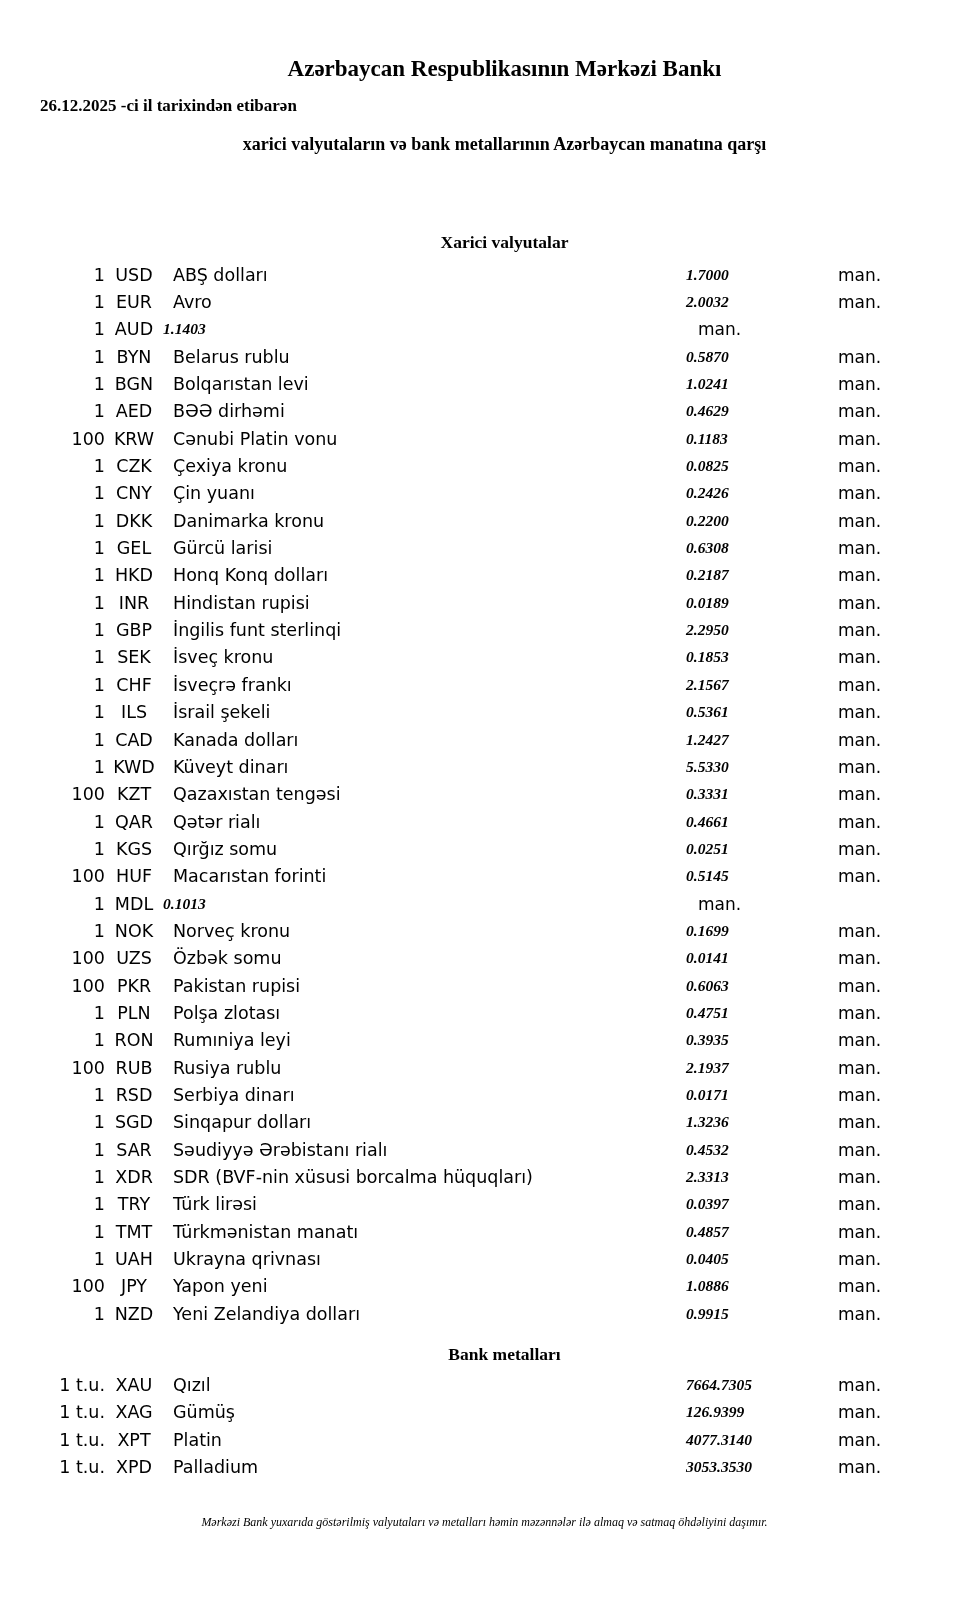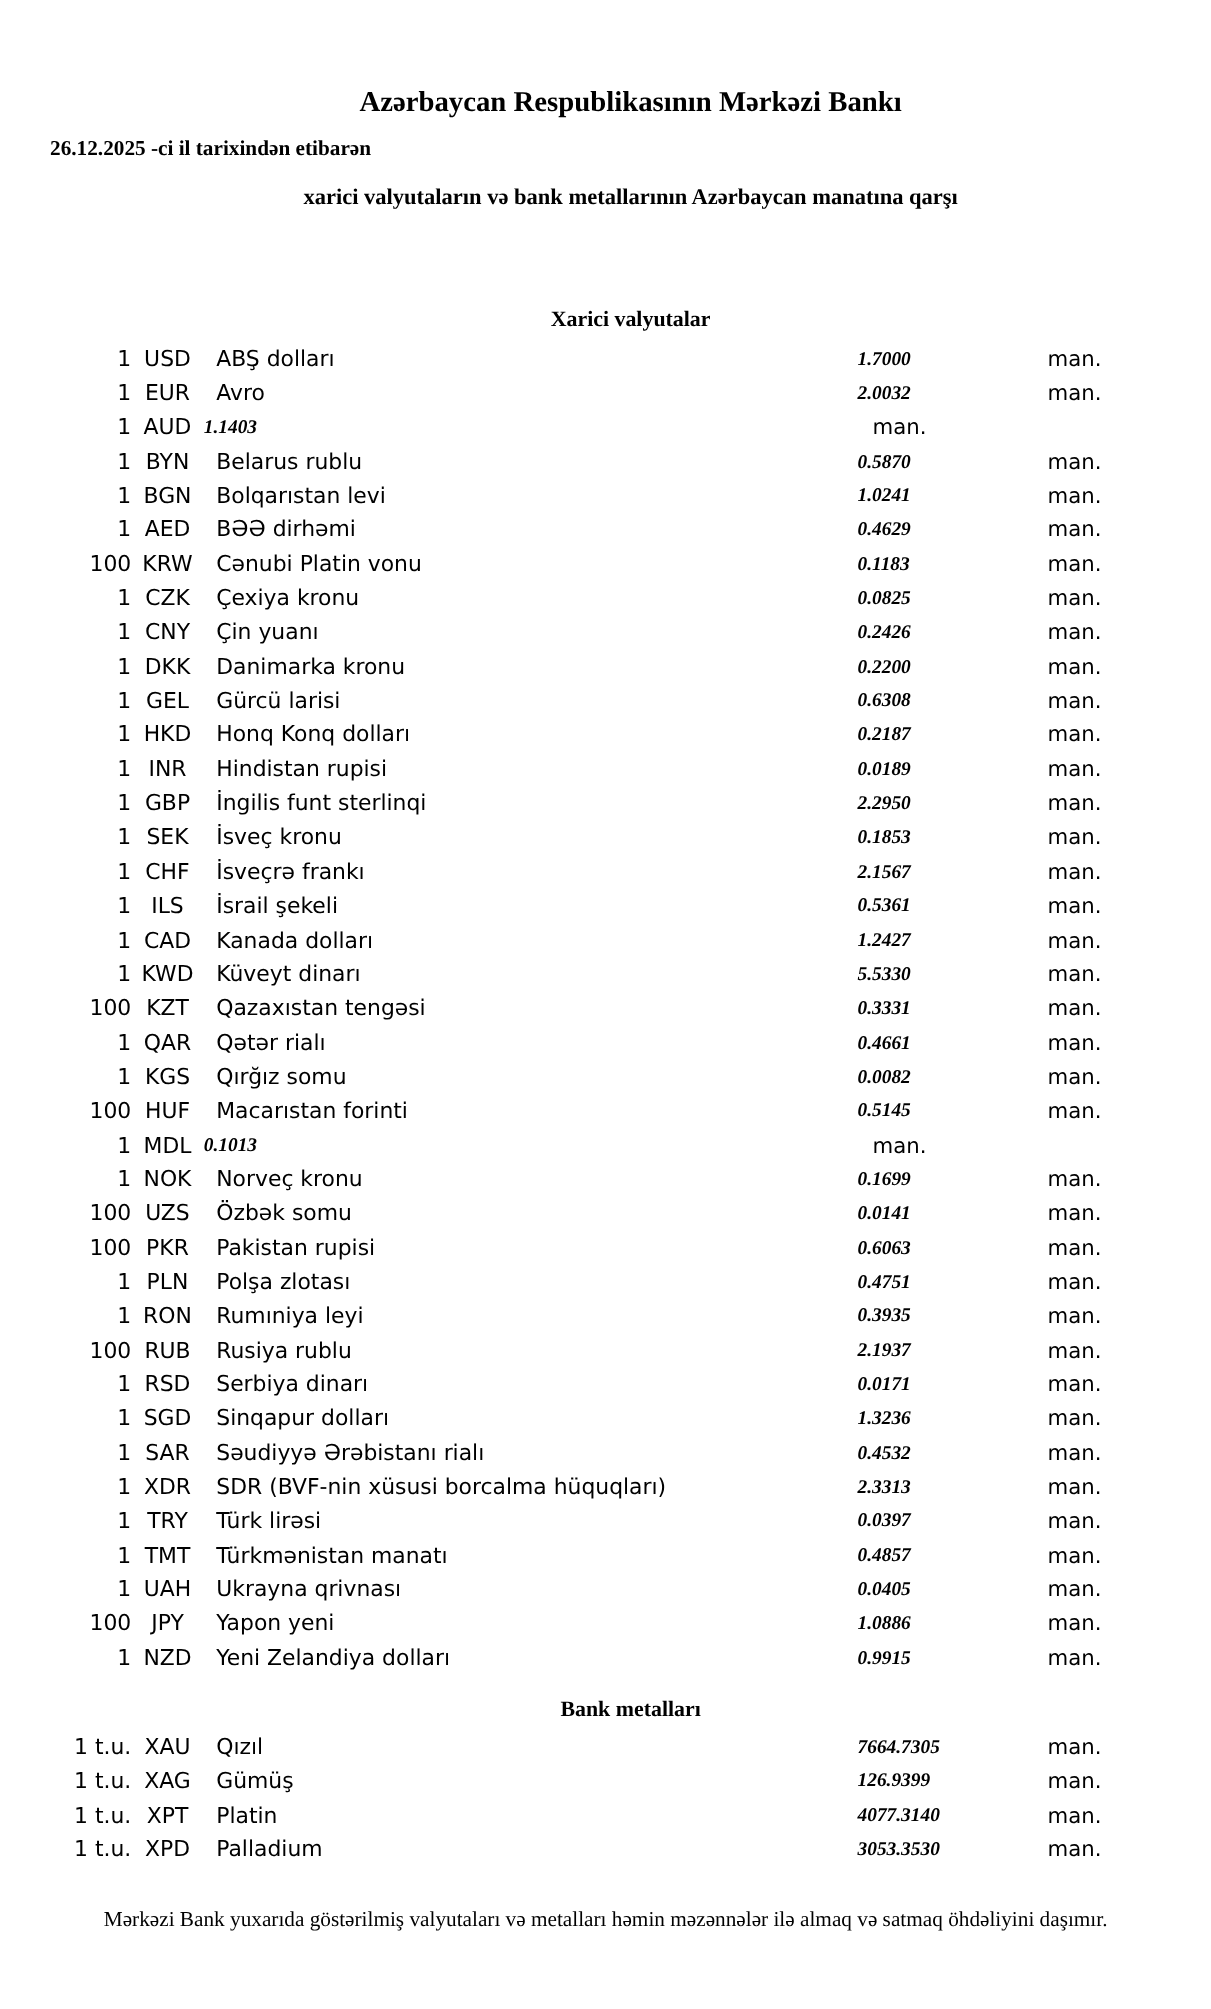--- a/index.html
+++ b/index.html
@@ -11,21 +11,21 @@
     -webkit-font-smoothing: antialiased;
   }
   .page {
     width: 969px;
     min-height: 1607px;
     padding-top: 56px;
     background: #ffffff;
   }
   .head-block { padding-left: 40px; }
   .title {
-    margin: 13px;
+    margin: 0;
     font-family: "Liberation Serif", "DejaVu Serif", serif;
     font-weight: bold;
     font-size: 23px;
     line-height: 26px;
     text-align: center;
   }
   .date-line {
     margin-top: 14px;
     font-family: Liberation Serif, serif;
     font-weight: bold;
@@ -84,21 +84,22 @@
     font-size: 15.5px;
   }
   .suffix {
     text-align: left;
     padding-left: 12px;
     font-size: 17px;
   }
   .footer {
     margin-top: 32px;
     font-family: "Liberation Serif", "DejaVu Serif", serif;
-    font-size: 17px;
+    font-style: italic;
+    font-size: 12px;
     line-height: 19px;
     text-align: center;
     padding: 0 16px;
   }
 </style>
 </head>
 <body>
 
 <div class="page">
 
@@ -275,21 +276,21 @@
     <span class="cell code">QAR</span>
     <span class="cell name">Qətər rialı</span>
     <span class="cell rate">0.4661</span>
     <span class="cell suffix">man.</span>
   </div>
 
   <div class="row">
     <span class="cell qty">1</span>
     <span class="cell code">KGS</span>
     <span class="cell name">Qırğız somu</span>
-    <span class="cell rate">0.0082</span>
+    <span class="cell rate">0.0251</span>
     <span class="cell suffix">man.</span>
   </div>
 
   <div class="row">
     <span class="cell qty">100</span>
     <span class="cell code">HUF</span>
     <span class="cell name">Macarıstan forinti</span>
     <span class="cell rate">0.5145</span>
     <span class="cell suffix">man.</span>
   </div>

